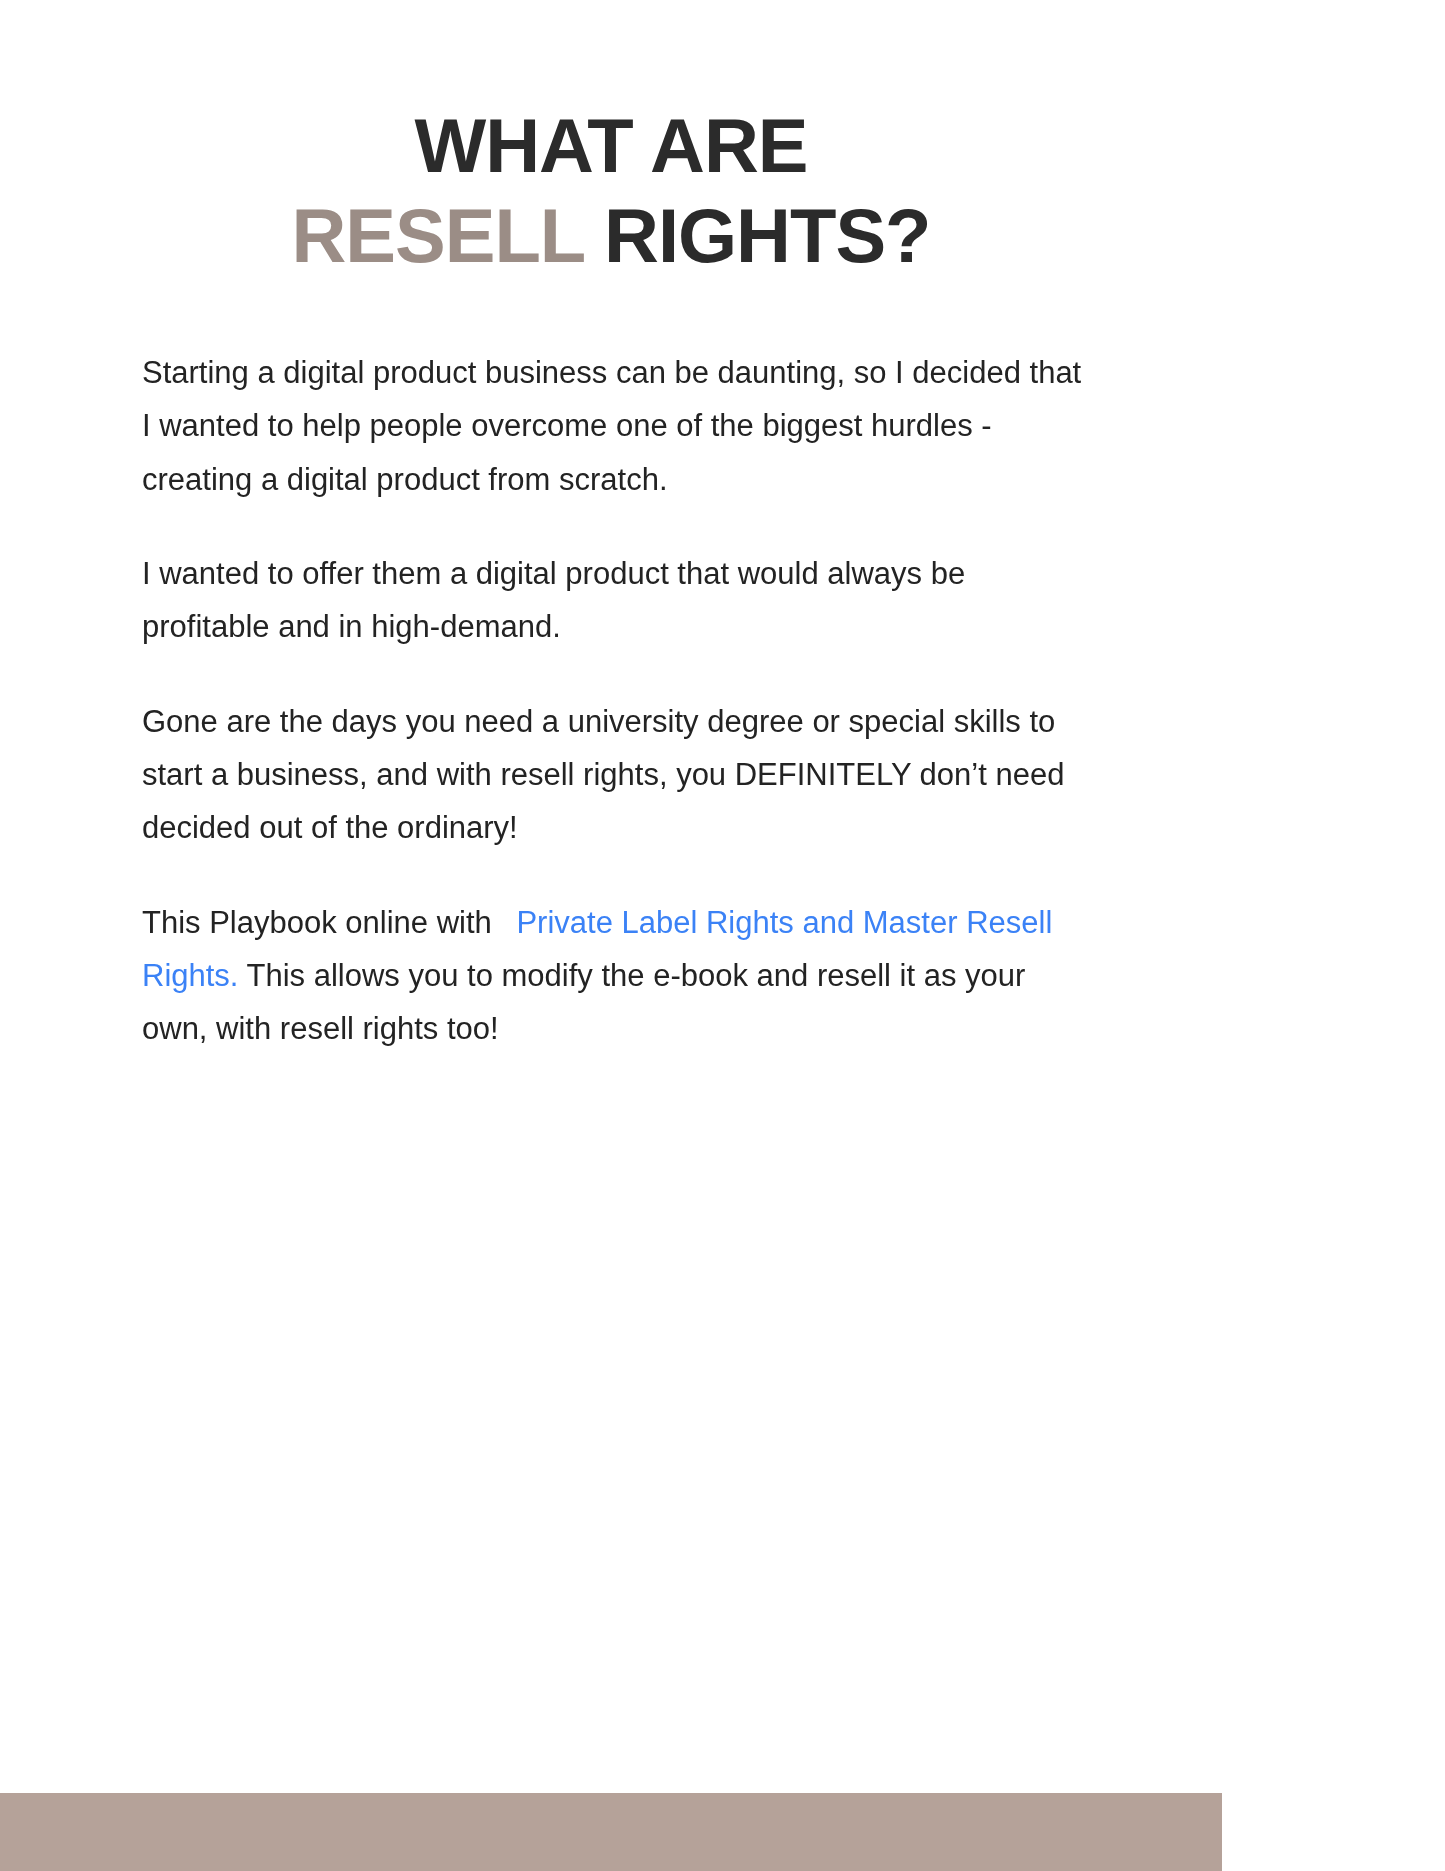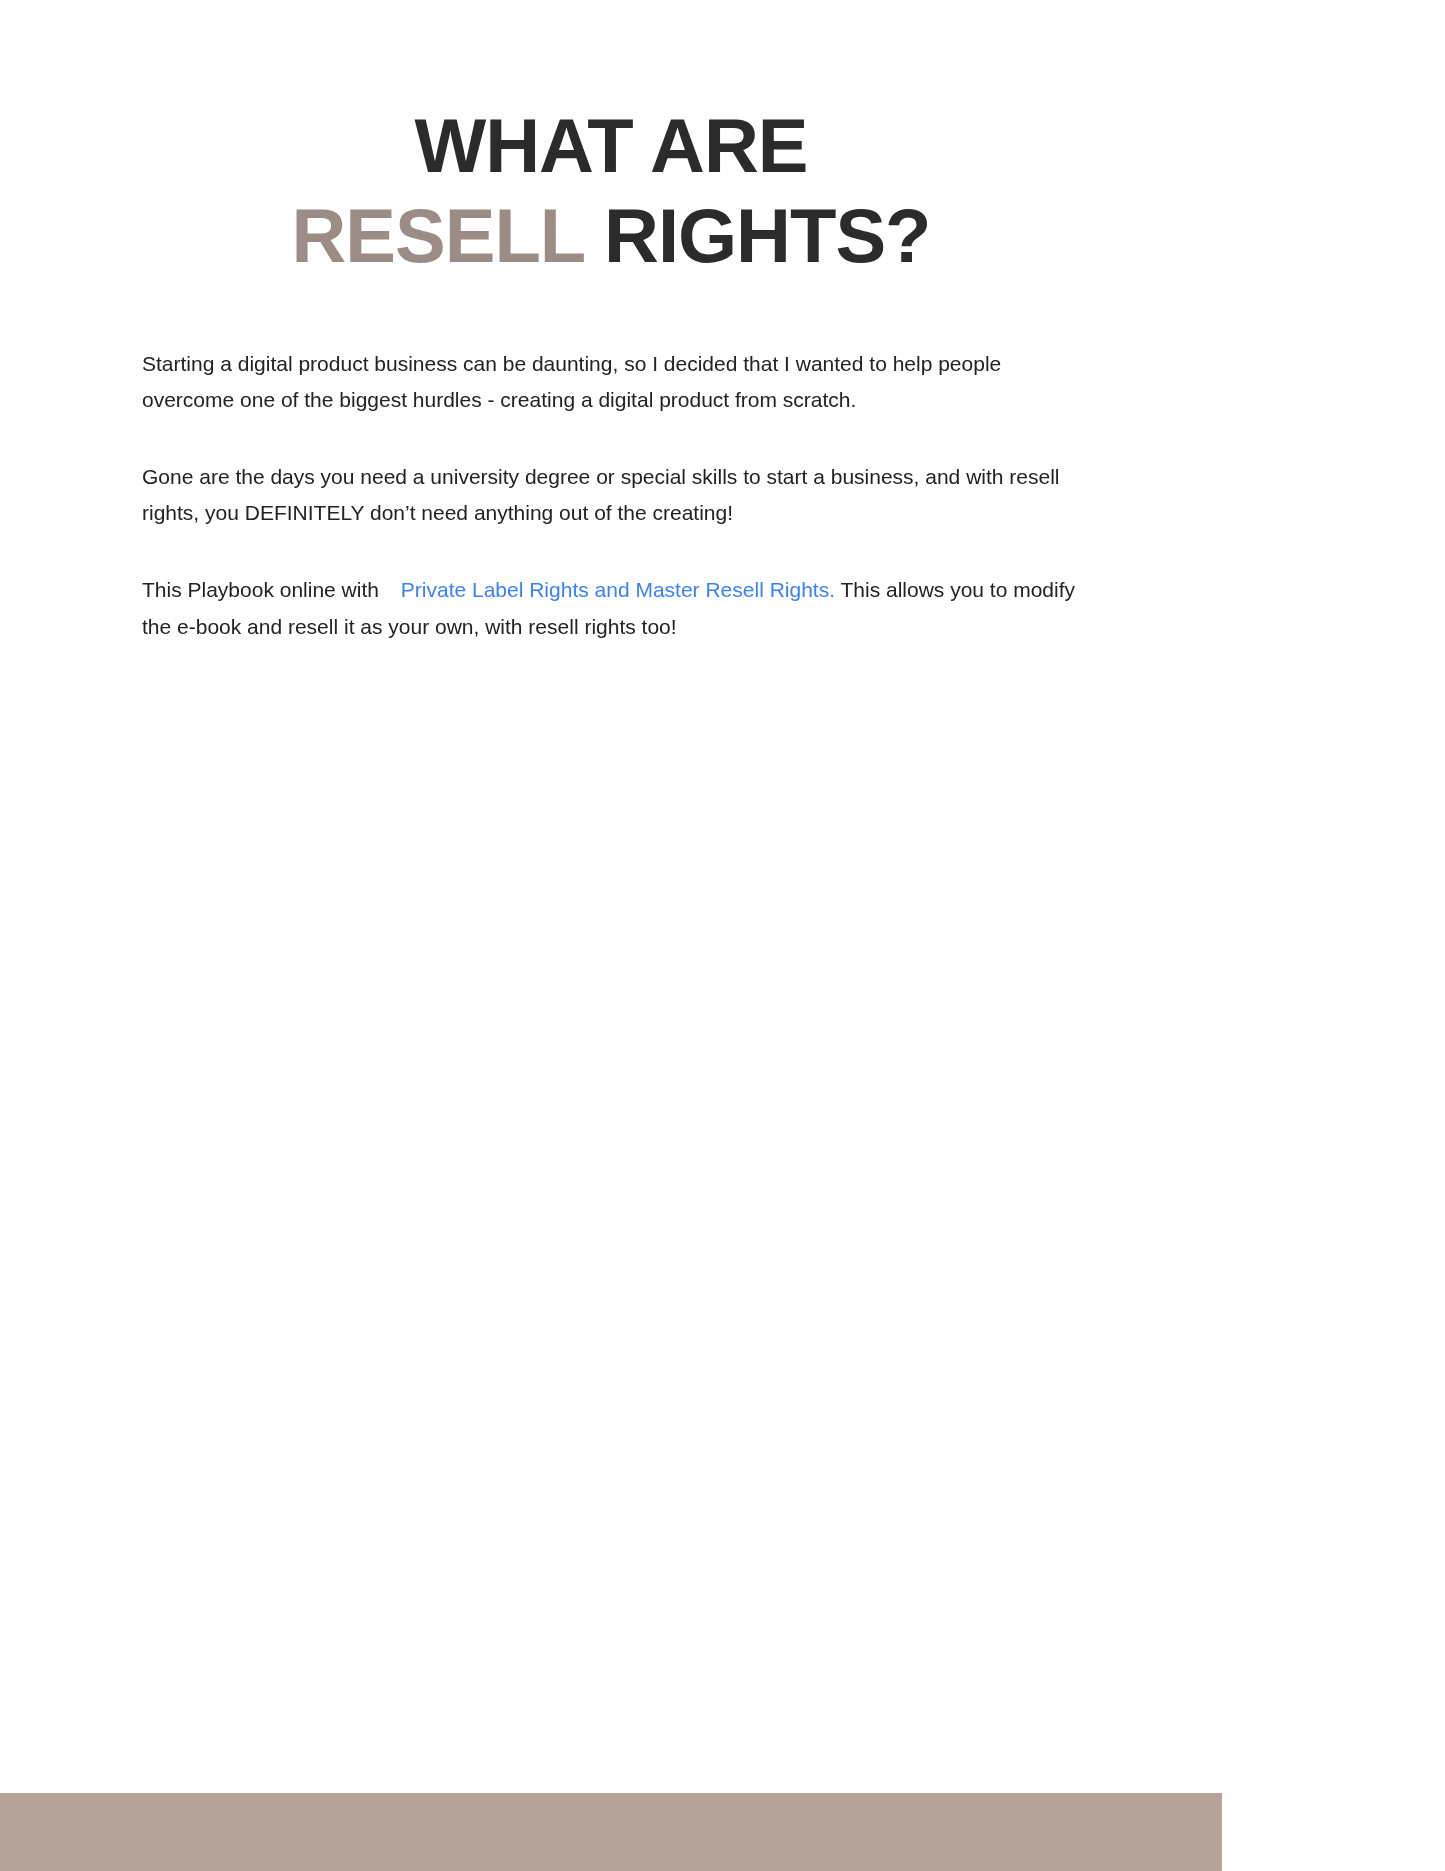--- a/index.html
+++ b/index.html
@@ -49,21 +49,21 @@
     color: #9b8d86;
   }
 
   .body-block {
     margin-top: 72px;
     padding-left: 142px;
     padding-right: 140px;
   }
 
   .para {
-    font-size: 21px;
+    font-size: 31px;
     line-height: 1.72;
     color: #232323;
     margin: 0 0 41px 0;
     font-weight: normal;
   }
 
   .para:last-child {
     margin-bottom: 0;
   }
 
@@ -90,23 +90,24 @@
   <div class="title-block">
     <span class="title-line title-line-1">WHAT ARE</span>
     <span class="title-line title-line-2"><span class="title-accent">RESELL</span><span> RIGHTS?</span></span>
   </div>
 
   <div class="body-block">
 
     <p class="para">Starting a digital product business can be daunting, so I decided that I wanted to help people overcome one of the biggest hurdles - creating a digital product from scratch.</p>
 
 
+    <p class="para">I wanted to offer them a digital product that would always be profitable and in high-demand.</p>
 
 
-    <p class="para">Gone are the days you need a university degree or special skills to start a business, and with resell rights, you DEFINITELY don’t need anything out of the creating!</p>
+    <p class="para">Gone are the days you need a university degree or special skills to start a business, and with resell rights, you DEFINITELY don’t need decided out of the ordinary!</p>
 
     <p class="para"><span>This Playbook online with </span><b>Private Label Rights and Master Resell Rights.</b><span> This allows you to modify the e-book and resell it as your own, with resell rights too!</span></p>
 
   </div>
 
   <div class="footer-bar"></div>
 
 </div>
 
 </body></html>

